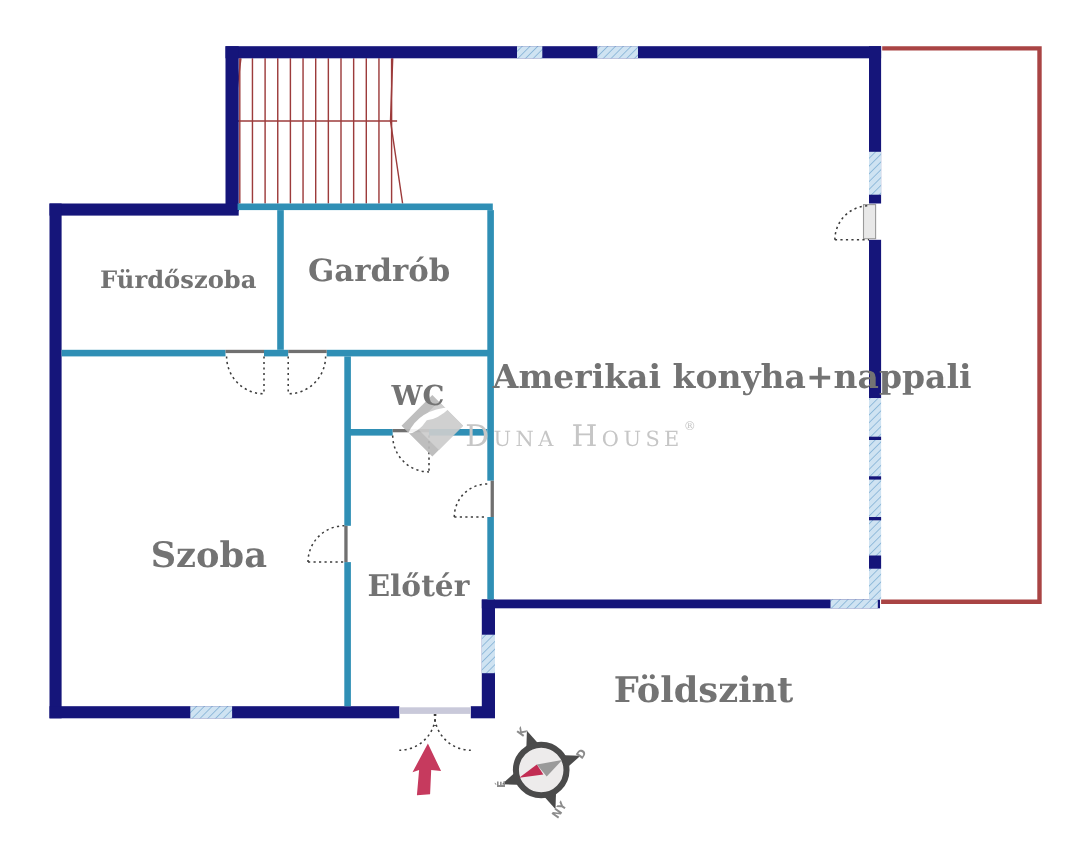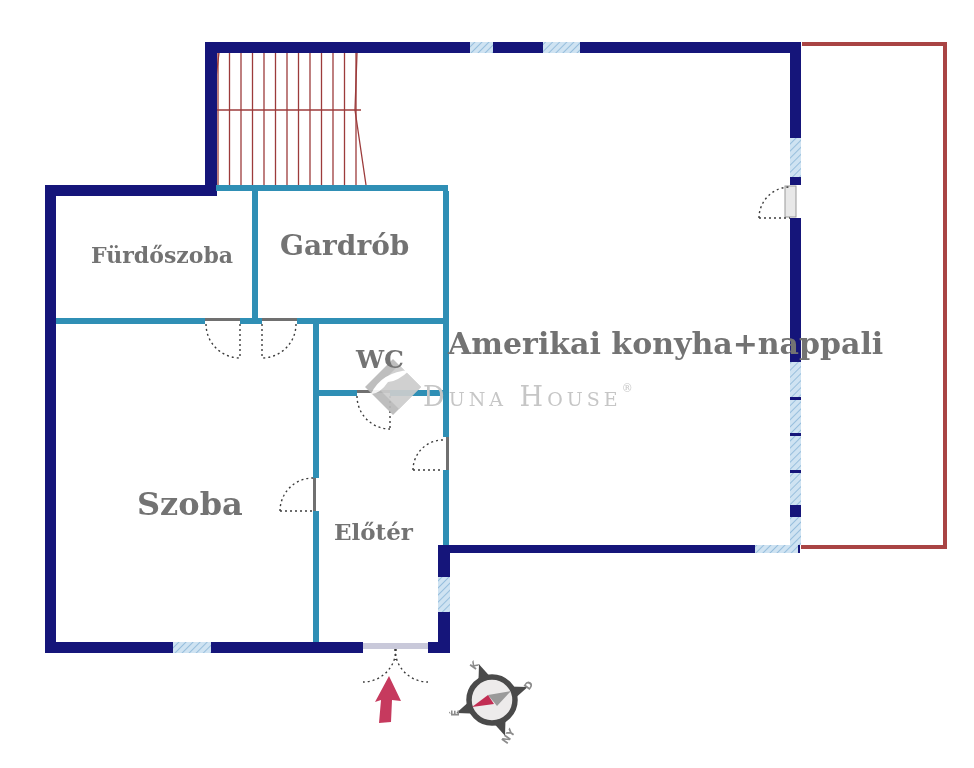--- a/index.html
+++ b/index.html
@@ -10,21 +10,21 @@
   .plan-svg{position:absolute;left:0;top:0;z-index:1;}
   .room-label{
     position:absolute;z-index:3;color:#737373;font-weight:bold;white-space:nowrap;
     font-family:"DejaVu Serif","Liberation Serif",serif;line-height:1;
   }
   .lbl-furdoszoba{left:91px;top:244px;font-size:22px;}
   .lbl-gardrob{left:280px;top:232px;font-size:28px;}
   .lbl-wc{left:356px;top:337px;font-size:25px;margin-top:10px;}
   .lbl-amerikai{left:448px;top:329px;font-size:30px;}
   .lbl-szoba{left:137px;top:488px;font-size:32px;}
-  .lbl-eloter{left:334px;top:520px;font-size:23px;}
+  .lbl-eloter{left:334px;top:520px;font-size:27px;}
   .lbl-foldszint{left:558px;top:611px;font-size:32px;}
   .watermark{
     position:absolute;left:423px;top:366px;z-index:4;color:#c6c6c6;
     font-size:27px;font-variant:small-caps;letter-spacing:4px;white-space:nowrap;
     font-family:"DejaVu Serif","Liberation Serif",serif;
     margin-top:15px;
   }
   .watermark .reg{font-size:11px;vertical-align:14px;letter-spacing:0;}
   .compass-label{font-family:"DejaVu Sans","Liberation Sans",sans-serif;font-size:10px;font-weight:bold;fill:#8c8c8c;}
 </style>
@@ -157,18 +157,19 @@
       <path d="M371,394 Q381,372 410,370 Q397,382 388,382 Q380,394 371,394 Z" fill="#ffffff"></path>
     </g>
   </svg>
 
   <div class="room-label lbl-furdoszoba">Fürdőszoba</div>
   <div class="room-label lbl-gardrob">Gardrób</div>
   <div class="room-label lbl-wc">WC</div>
   <div class="room-label lbl-amerikai">Amerikai konyha+nappali</div>
   <div class="room-label lbl-szoba">Szoba</div>
   <div class="room-label lbl-eloter">Előtér</div>
+  <div class="room-label lbl-foldszint">Földszint</div>
 
   <div class="watermark">
     <span>Duna House</span><span class="reg">®</span>
   </div>
 
 </div>
 
 </body></html>

